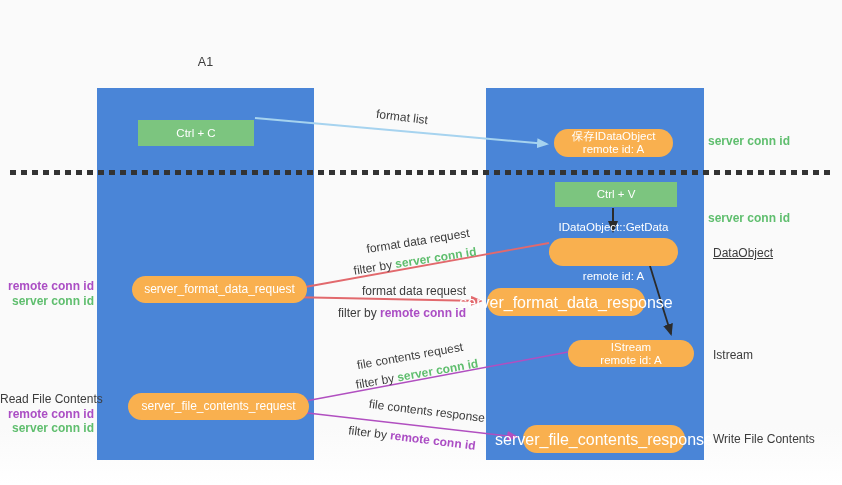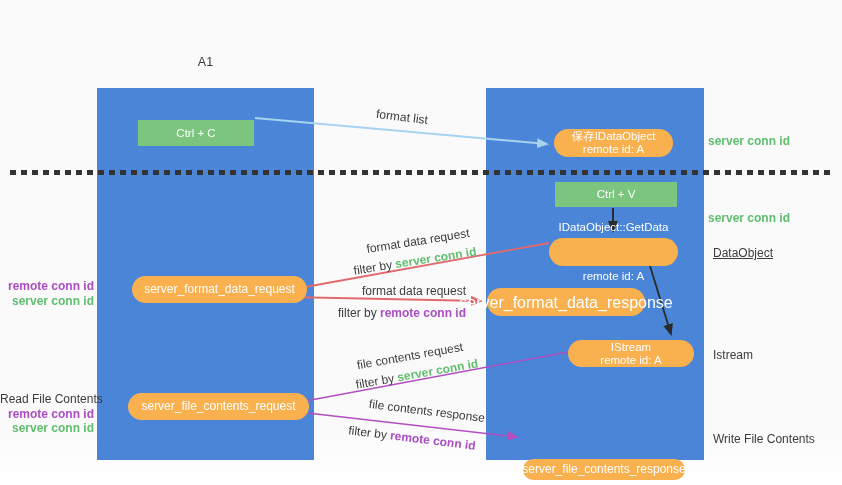--- a/index.html
+++ b/index.html
@@ -22,21 +22,21 @@
   .box.green{background:#7cc57f;}
   .box.orange{background:#f9b04f;border-radius:14px;}
   .bx-ctrl-c{left:138px;top:120px;width:116px;height:26px;}
   .bx-save{left:554px;top:129px;width:119px;height:28px;}
   .bx-ctrl-v{left:555px;top:182px;width:122px;height:25px;text-align:right;}
   .bx-getdata{left:549px;top:238px;width:129px;height:28px;gap:36px;}
   .bx-format-req{left:132px;top:276px;width:175px;height:27px;font-size:12px;}
   .bx-format-resp{left:487px;top:288px;width:158px;height:28px;font-size:16px;}
   .bx-istream{left:568px;top:340px;width:126px;height:27px;}
   .bx-file-req{left:128px;top:393px;width:181px;height:27px;font-size:12px;}
-  .bx-file-resp{left:523px;top:425px;width:162px;height:21px;font-size:12px;margin-top:34px;}
+  .bx-file-resp{left:523px;top:425px;width:162px;height:28px;font-size:16px;}
   .lbl{position:absolute;white-space:nowrap;font-size:12px;color:#3c3c3c;z-index:4;}
   .mid{transform:translate(-50%,-50%);}
   .r-9{transform:translate(-50%,-50%) rotate(-9deg);}
   .r-10{transform:translate(-50%,-50%) rotate(-10deg);}
   .r7{transform:translate(-50%,-50%) rotate(7deg);}
   .conn-green{color:#5fbe6e;font-weight:bold;}
   .conn-purple{color:#ab4ec4;font-weight:bold;}
   .side-right{left:708px;}
   .left-block{left:0;width:94px;text-align:right;line-height:14.5px;}
 </style>

